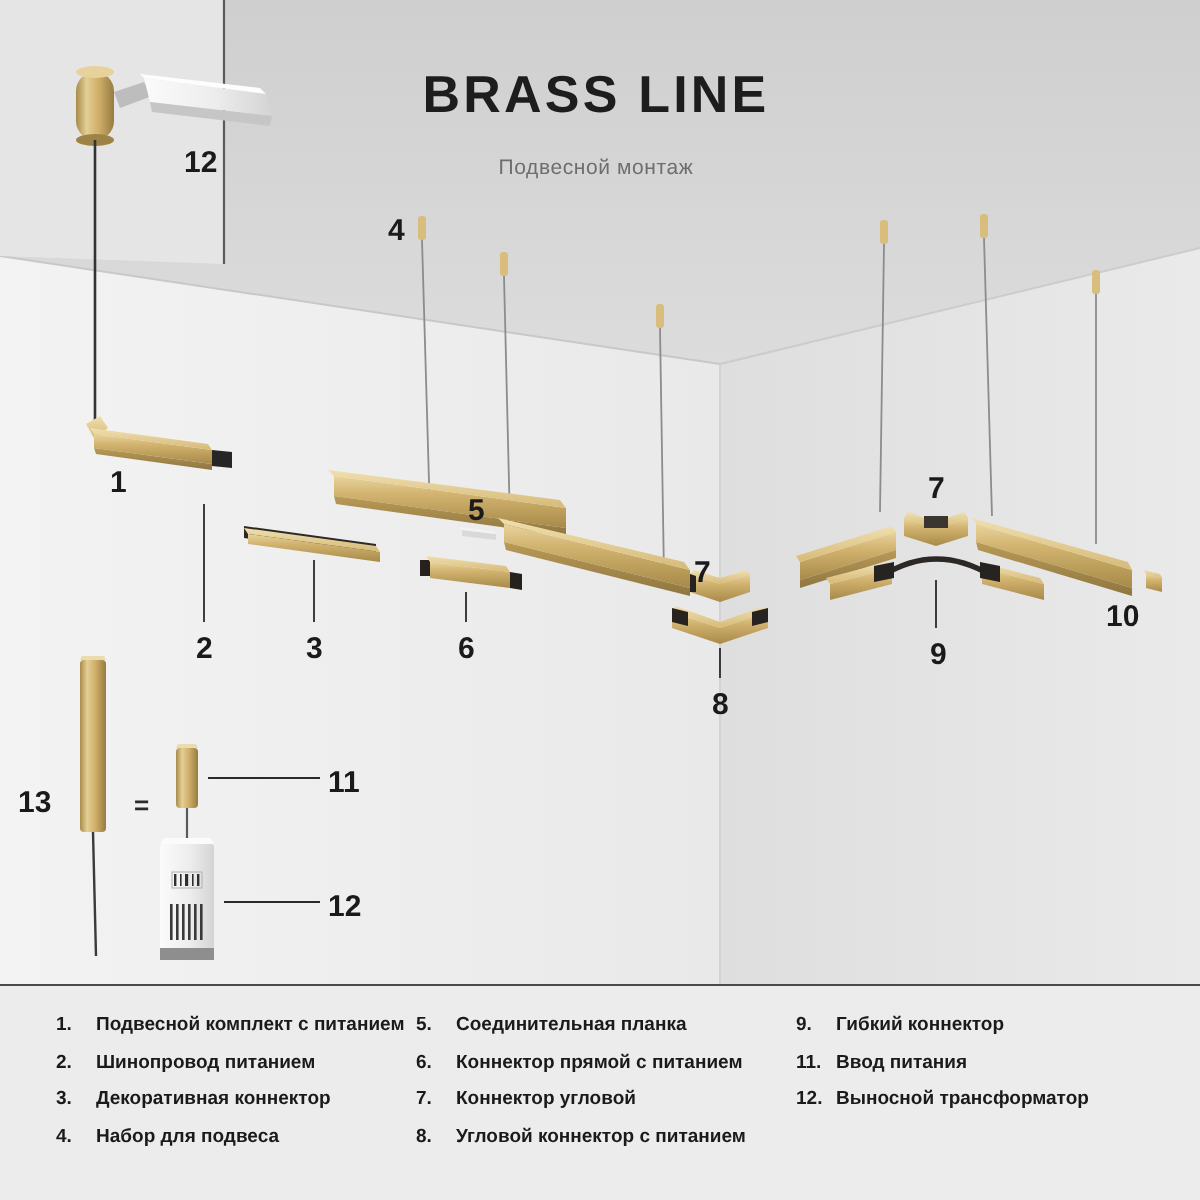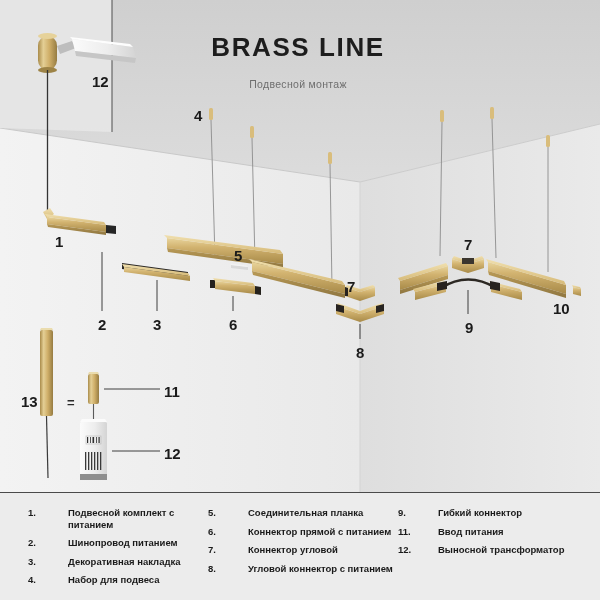--- a/index.html
+++ b/index.html
@@ -50,21 +50,21 @@
   }
   .legcol{flex:0 0 auto;}
   .legcol.c1{width:208px;padding-left:28px;box-sizing:border-box;}
   .legcol.c2{width:190px;}
   .legcol.c3{width:202px;}
   .legitem{display:flex;margin-bottom:7px;line-height:1.22;}
   .legnum{
     width:20px;flex:0 0 20px;
     font-size:9.5px;font-weight:bold;color:#1a1a1a;
   }
-  .legtxt{font-size:9.5px;font-weight:bold;color:#1a1a1a;margin-left:20px;}
+  .legtxt{font-size:9.5px;font-weight:bold;color:#1a1a1a;}
 </style>
 </head>
 <body>
 
 <div class="page">
 
   <div class="scene">
     <svg width="600" height="492" viewBox="0 0 600 492" xmlns="http://www.w3.org/2000/svg">
       <defs>
         <linearGradient id="gBrassH" x1="0" y1="0" x2="0" y2="1">
@@ -299,41 +299,41 @@
   <div class="num" style="left:55px;top:234px">1</div>
   <div class="num" style="left:98px;top:317px">2</div>
   <div class="num" style="left:153px;top:317px">3</div>
   <div class="num" style="left:234px;top:248px">5</div>
   <div class="num" style="left:229px;top:317px">6</div>
   <div class="num" style="left:347px;top:279px">7</div>
   <div class="num" style="left:356px;top:345px">8</div>
   <div class="num" style="left:464px;top:237px">7</div>
   <div class="num" style="left:465px;top:320px">9</div>
   <div class="num" style="left:553px;top:301px">10</div>
-  <div class="num" style="left:21px;top:394px">13</div>
+  <div class="num" style="left:9px;top:394px">13</div>
   <div class="num" style="left:164px;top:384px">11</div>
   <div class="num" style="left:164px;top:446px">12</div>
   <div class="eq" style="left:67px;top:396px">=</div>
 
   <div class="divider"></div>
 
   <div class="legend">
 
     <div class="legcol c1">
       <div class="legitem">
         <div class="legnum">1.</div>
         <div class="legtxt">Подвесной комплект с питанием</div>
       </div>
       <div class="legitem">
         <div class="legnum">2.</div>
         <div class="legtxt">Шинопровод питанием</div>
       </div>
       <div class="legitem">
         <div class="legnum">3.</div>
-        <div class="legtxt">Декоративная накладка</div>
+        <div class="legtxt">Декоративная коннектор</div>
       </div>
       <div class="legitem">
         <div class="legnum">4.</div>
         <div class="legtxt">Набор для подвеса</div>
       </div>
     </div>
 
     <div class="legcol c2">
       <div class="legitem">
         <div class="legnum">5.</div>

